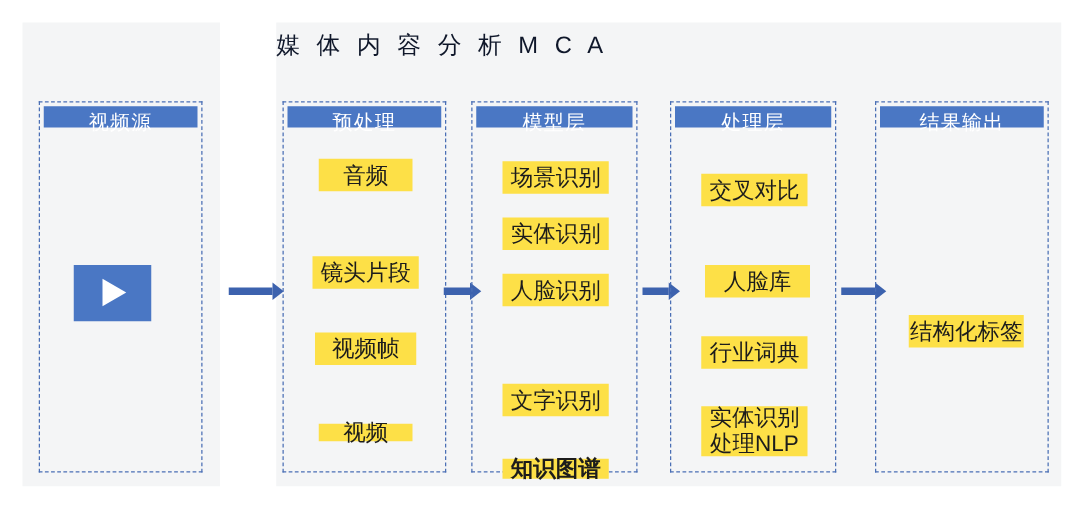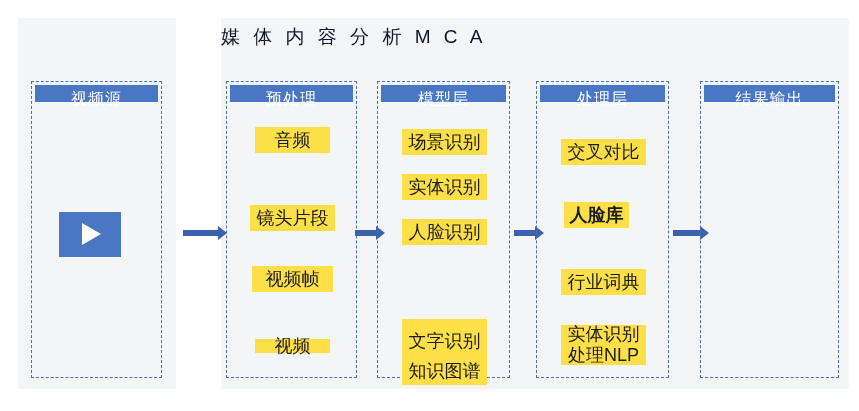--- a/index.html
+++ b/index.html
@@ -162,43 +162,46 @@
     <span class="shaft" style="width:21px;"></span>
     <span class="head" style="left:21px;"></span>
   </div>
 
   <div class="stage" style="left:377px; top:81px; width:133px; height:297px;">
     <div class="stage-header">模型层</div>
     <div class="stage-body">
       <div class="chip" style="left:24px; top:16px; width:85px; height:26px;">场景识别</div>
       <div class="chip" style="left:24px; top:61px; width:85px; height:26px;">实体识别</div>
       <div class="chip" style="left:24px; top:106px; width:85px; height:26px;">人脸识别</div>
-      <div class="chip" style="left:24px; top:206px; width:85px; height:44px;font-family:Liberation Serif, serif;">文字识别</div>
-      <div class="chip" style="left:24px; top:244px; width:85px; height:28px;">知识图谱</div>
+      <div class="chip" style="left:24px; top:194px; width:85px; height:26px;font-family:Liberation Serif, serif;">文字识别</div>
+      <div class="chip" style="left:24px; top:254px; width:85px; height:16px;font-weight:bold;">知识图谱</div>
     </div>
   </div>
 
   <div class="arrow" style="left:514px; top:226px; width:30px;">
     <span class="shaft" style="width:21px;"></span>
     <span class="head" style="left:21px;"></span>
   </div>
 
   <div class="stage" style="left:536px; top:81px; width:133px; height:297px;">
     <div class="stage-header">处理层</div>
     <div class="stage-body">
       <div class="chip" style="left:24px; top:26px; width:85px; height:26px;">交叉对比</div>
-      <div class="chip" style="left:27px; top:89px; width:65px; height:26px;font-weight:bold;">人脸库</div>
+      <div class="chip" style="left:27px; top:99px; width:84px; height:26px;">人脸库</div>
       <div class="chip" style="left:24px; top:156px; width:85px; height:26px;">行业词典</div>
       <div class="chip" style="left:24px; top:212px; width:85px; height:40px;">实体识别
 处理NLP</div>
     </div>
   </div>
 
   <div class="arrow" style="left:673px; top:226px; width:36px;">
     <span class="shaft" style="width:27px;"></span>
     <span class="head" style="left:27px;"></span>
   </div>
 
   <div class="stage" style="left:700px; top:81px; width:139px; height:297px;">
     <div class="stage-header">结果输出</div>
+    <div class="stage-body">
+      <div class="chip" style="left:26px; top:139px; width:92px; height:26px;">结构化标签</div>
+    </div>
   </div>
 
 </div>
 
 </body></html>

